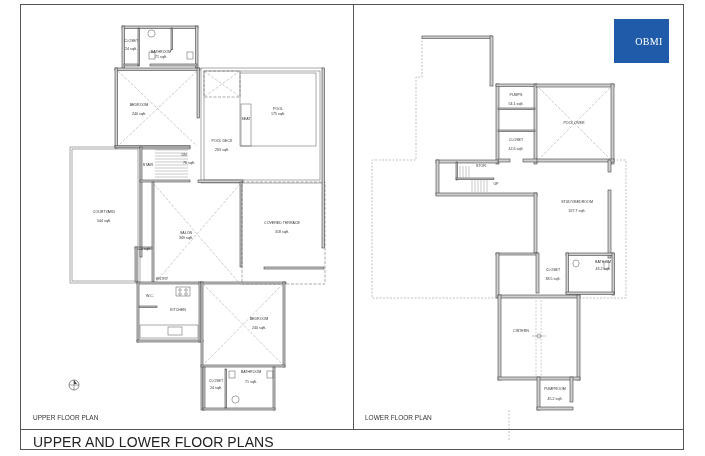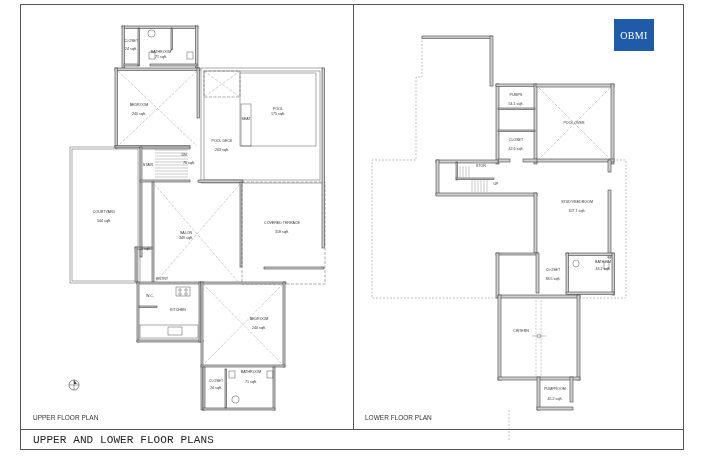--- a/index.html
+++ b/index.html
@@ -1,22 +1,22 @@
 <!DOCTYPE html>
 <html><head>
 <meta charset="utf-8">
 <style>
   html,body{margin:0;padding:0;background:#fff;}
   body{width:705px;height:456px;position:relative;overflow:hidden;font-family:"Liberation Sans",sans-serif;}
   .sheet{position:absolute;left:20px;top:4px;width:664px;height:446px;border:1px solid #555;box-sizing:border-box;}
   .divider-v{position:absolute;left:353px;top:4px;width:1px;height:425px;background:#555;}
   .divider-h{position:absolute;left:20px;top:429px;width:664px;height:1px;background:#555;}
-  .title{position:absolute;left:33px;top:434px;font-size:11px;color:#222;letter-spacing:0.1px;font-family:Liberation Mono, monospace;}
+  .title{position:absolute;left:33px;top:434px;font-size:14px;color:#222;letter-spacing:0.1px;}
   .subtitle{position:absolute;font-size:6.5px;color:#333;}
-  .logo{position:absolute;left:614px;top:19px;width:40px;height:32px;background:#1f5ba8;display:flex;align-items:center;justify-content:center;color:#fff;font-family:"Liberation Serif",serif;font-size:10px;letter-spacing:0.3px;}
+  .logo{position:absolute;left:614px;top:19px;width:40px;height:44px;background:#1f5ba8;display:flex;align-items:center;justify-content:center;color:#fff;font-family:"Liberation Serif",serif;font-size:10px;letter-spacing:0.3px;padding-left:15px;}
   svg{position:absolute;left:0;top:0;}
   .lbl{font-family:"Liberation Sans",sans-serif;font-size:3.6px;fill:#333;text-anchor:middle;}
   .wall{fill:#cfcfcf;stroke:#444;stroke-width:0.6;}
   .thin{fill:none;stroke:#555;stroke-width:0.5;}
   .dash{fill:none;stroke:#999;stroke-width:0.6;stroke-dasharray:2,1.5;}
   .diag{stroke:#999;stroke-width:0.5;stroke-dasharray:3,1.5;}
 </style>
 </head>
 <body>
 

